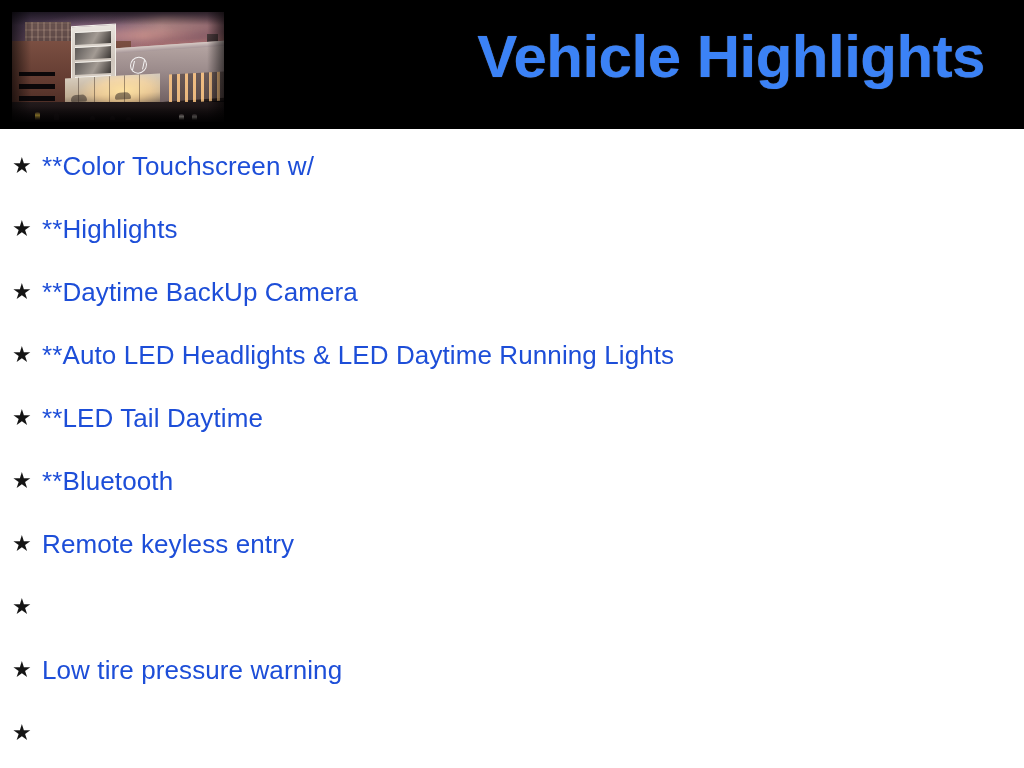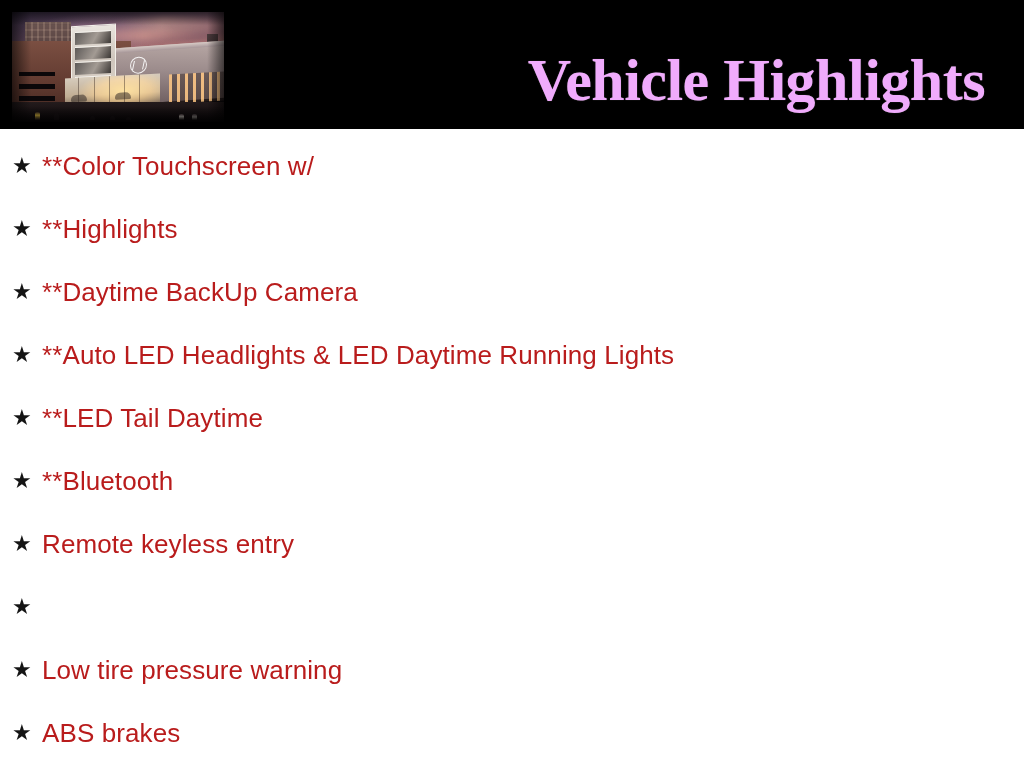--- a/index.html
+++ b/index.html
@@ -29,23 +29,23 @@
     left: 0;
     top: 0;
     width: 1024px;
     height: 129px;
     background: #000000;
   }
 
   .header-title {
     position: absolute;
     right: 39px;
-    top: 44px;
-    color: #f0abfc;
-    font-family: Liberation Serif, serif;
+    top: 21px;
+    color: #3b82f6;
+    font-family: Liberation Sans, sans-serif;
     font-weight: bold;
     font-size: 60px;
     line-height: 72px;
     letter-spacing: -0.5px;
     white-space: nowrap;
     text-shadow: 0 0 1px rgba(255,255,255,0.35);
   }
 
   
   .header-photo {
@@ -275,21 +275,21 @@
     flex: 0 0 auto;
     width: 30px;
     color: #141414;
     font-size: 22px;
     line-height: 1;
     text-align: left;
   }
 
   .bullet-text {
     flex: 1 1 auto;
-    color: #b91c1c;
+    color: #1d4ed8;
     font-family: "Liberation Sans", sans-serif;
     font-size: 26px;
     line-height: 34px;
     white-space: nowrap;
     letter-spacing: 0.1px;
   }
 </style>
 </head>
 <body>
 
@@ -377,17 +377,16 @@
     </li>
     <li class="bullet-row" style="top:458px">
       <span class="bullet-star">★</span>
     </li>
     <li class="bullet-row" style="top:521px">
       <span class="bullet-star">★</span>
       <span class="bullet-text">Low tire pressure warning</span>
     </li>
     <li class="bullet-row" style="top:584px">
       <span class="bullet-star">★</span>
-      <span class="bullet-text">ABS brakes</span>
     </li>
   </ul>
 
 </div>
 
 </body></html>

